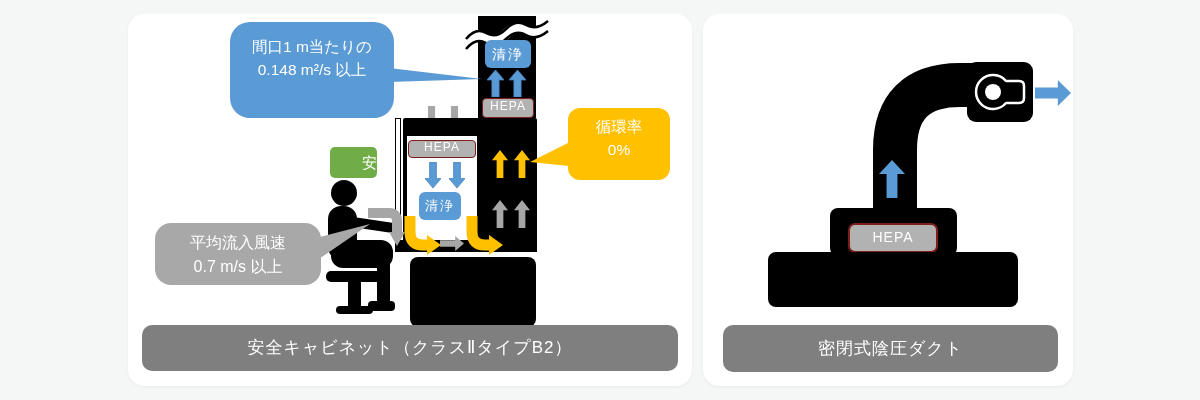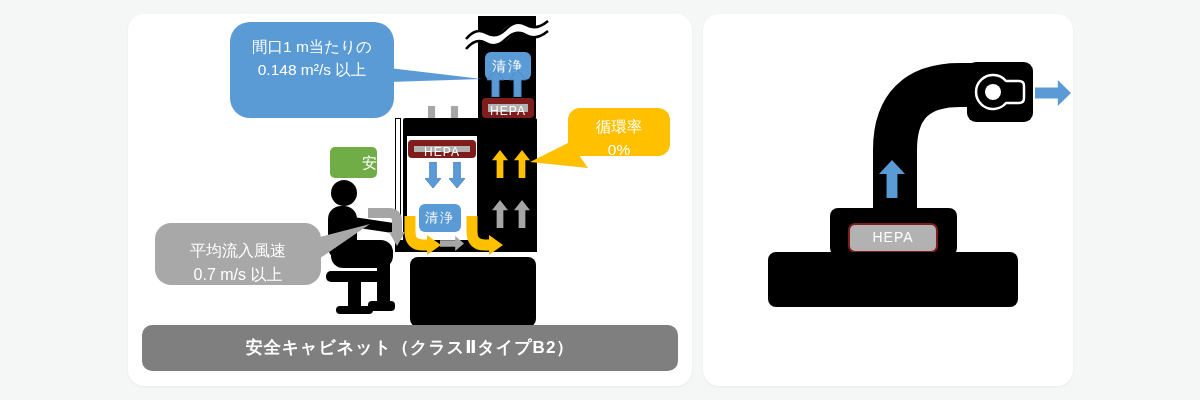--- a/index.html
+++ b/index.html
@@ -10,33 +10,33 @@
   }
   *{margin:0;padding:0;box-sizing:border-box;}
   body{font-family:"Liberation Sans","DejaVu Sans",sans-serif;}
   .stage{position:relative;width:1200px;height:400px;background:var(--bg);overflow:hidden;}
   .panel{position:absolute;top:14px;height:372px;background:var(--panel);border-radius:16px;box-shadow:0 1px 3px rgba(0,0,0,.05);}
   .panel-left{left:128px;width:564px;}
   .panel-right{left:703px;width:370px;}
   .abs{position:absolute;}
   .blk{background:var(--black);}
   .whitebox{background:#fff;}
-  .hepa{background:var(--hepa);border:6px solid #7f1d1d;color:#fff;text-align:center;
+  .hepa{background:var(--hepa);border:1px solid #7f1d1d;color:#fff;text-align:center;
         font-size:12px;letter-spacing:1px;border-radius:4px;line-height:14px;}
   .clean{background:var(--blue);color:#fff;text-align:center;border-radius:6px;
-         font-size:14px;letter-spacing:2px;margin-top:12px;}
+         font-size:14px;letter-spacing:2px;}
   .bubble{color:#fff;text-align:center;}
   .bubble div{white-space:nowrap;}
   .bub-blue{background:var(--blue);border-radius:20px;font-size:15.5px;line-height:23px;padding-top:13px;}
-  .bub-gray{background:var(--bubgray);border-radius:16px;font-size:16px;line-height:24px;padding-top:16px;}
+  .bub-gray{background:var(--bubgray);border-radius:16px;font-size:16px;line-height:24px;padding-top:8px;}
   .bub-yellow{background:var(--yellow);border-radius:12px;font-size:15.5px;line-height:23px;padding-top:7px;}
   .tag-green{background:var(--green);color:#fff;border-radius:5px;text-align:center;
              font-size:15px;line-height:31px;letter-spacing:1px;padding-left:32px;}
   .caption{background:var(--capgray);color:#fff;border-radius:10px;text-align:center;
-           font-weight:bold;font-size:17px;letter-spacing:1px;}
+           font-weight:normal;font-size:17px;letter-spacing:1px;}
   svg{display:block;}
 </style>
 </head>
 <body>
 
 <div class="stage">
 
   <div class="panel panel-left">
 
     <div class="abs blk" style="left:350px;top:2px;width:58px;height:102px;"></div>
@@ -136,21 +136,21 @@
       <polygon points="2,20 2,43 56,6" fill="#a8a8a8"></polygon>
     </svg>
     <div class="abs bubble bub-gray" style="left:27px;top:209px;width:166px;height:62px;">
       <div>平均流入風速</div>
       <div>0.7 m/s 以上</div>
     </div>
 
     <svg class="abs" style="left:400px;top:128px;" width="76" height="30">
       <polygon points="42,0 60,26 2,20" fill="#ffc000"></polygon>
     </svg>
-    <div class="abs bubble bub-yellow" style="left:440px;top:94px;width:102px;height:48px;">
+    <div class="abs bubble bub-yellow" style="left:440px;top:94px;width:102px;height:72px;">
       <div>循環率</div>
       <div>0%</div>
     </div>
 
     <div class="abs caption" style="left:14px;top:311px;width:536px;height:46px;line-height:46px;">安全キャビネット（クラスⅡタイプB2）</div>
   </div>
 
   <div class="panel panel-right">
 
     <svg class="abs" style="left:150px;top:40px;" width="185" height="175">
@@ -170,14 +170,15 @@
     </svg>
 
     <svg class="abs" style="left:332px;top:66px;" width="36" height="26" viewBox="0 0 30 20" preserveAspectRatio="none">
       <path d="M30,10 L19,0 V5.8 H0 V14.2 H19 V20 Z" fill="#5b9bd5"></path>
     </svg>
 
     <div class="abs blk" style="left:127px;top:194px;width:127px;height:48px;border-radius:8px;"></div>
     <div class="abs hepa" style="left:145px;top:209px;width:90px;height:30px;line-height:24px;font-size:14px;border-width:2.5px;border-radius:7px;">HEPA</div>
     <div class="abs blk" style="left:65px;top:238px;width:250px;height:55px;border-radius:8px;"></div>
 
+    <div class="abs caption" style="left:20px;top:311px;width:335px;height:47px;line-height:47px;">密閉式陰圧ダクト</div>
   </div>
 </div>
 
 </body></html>

